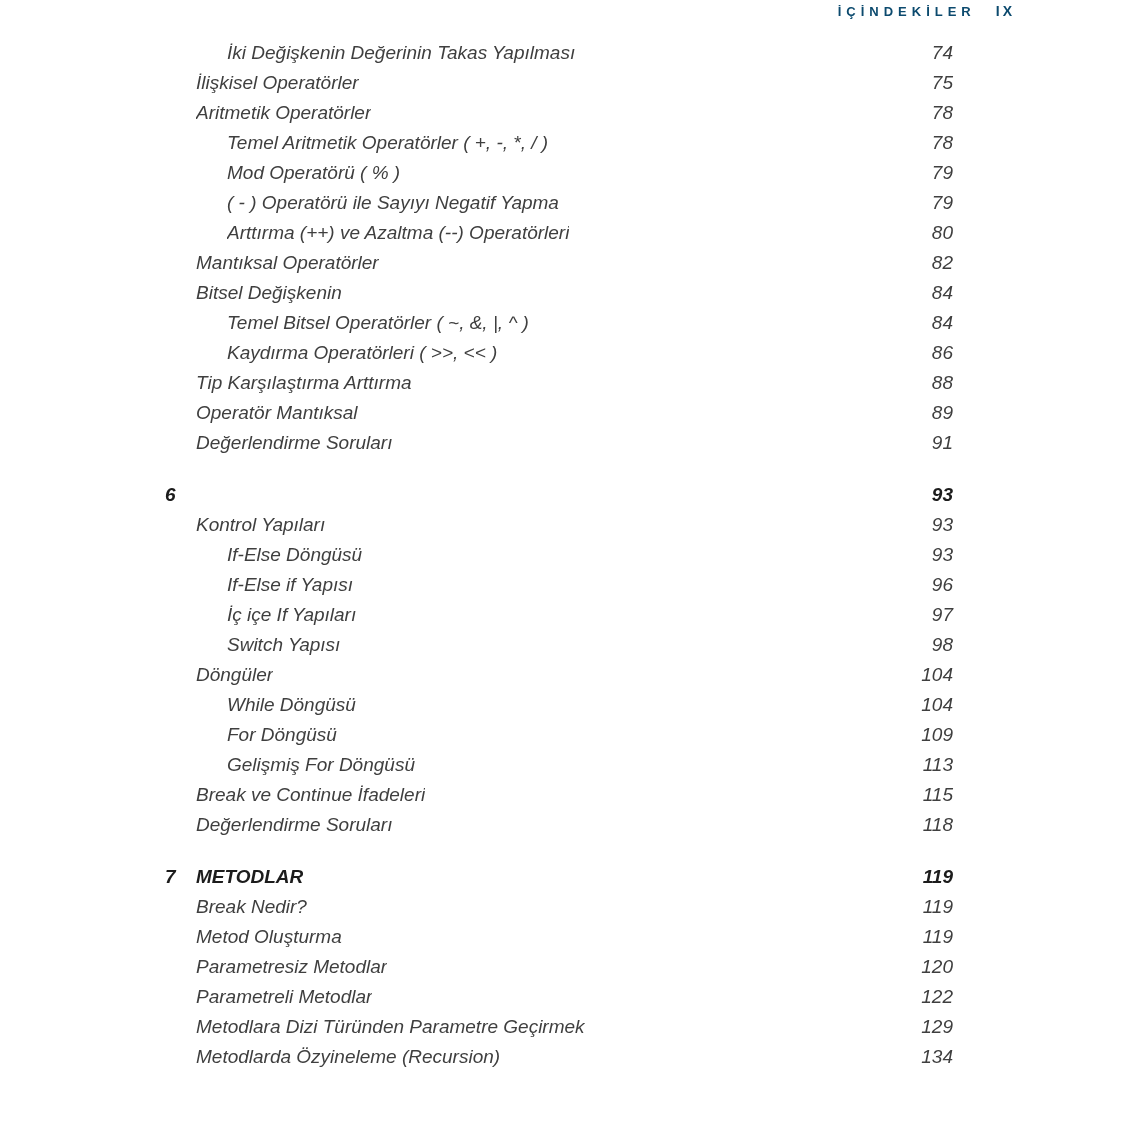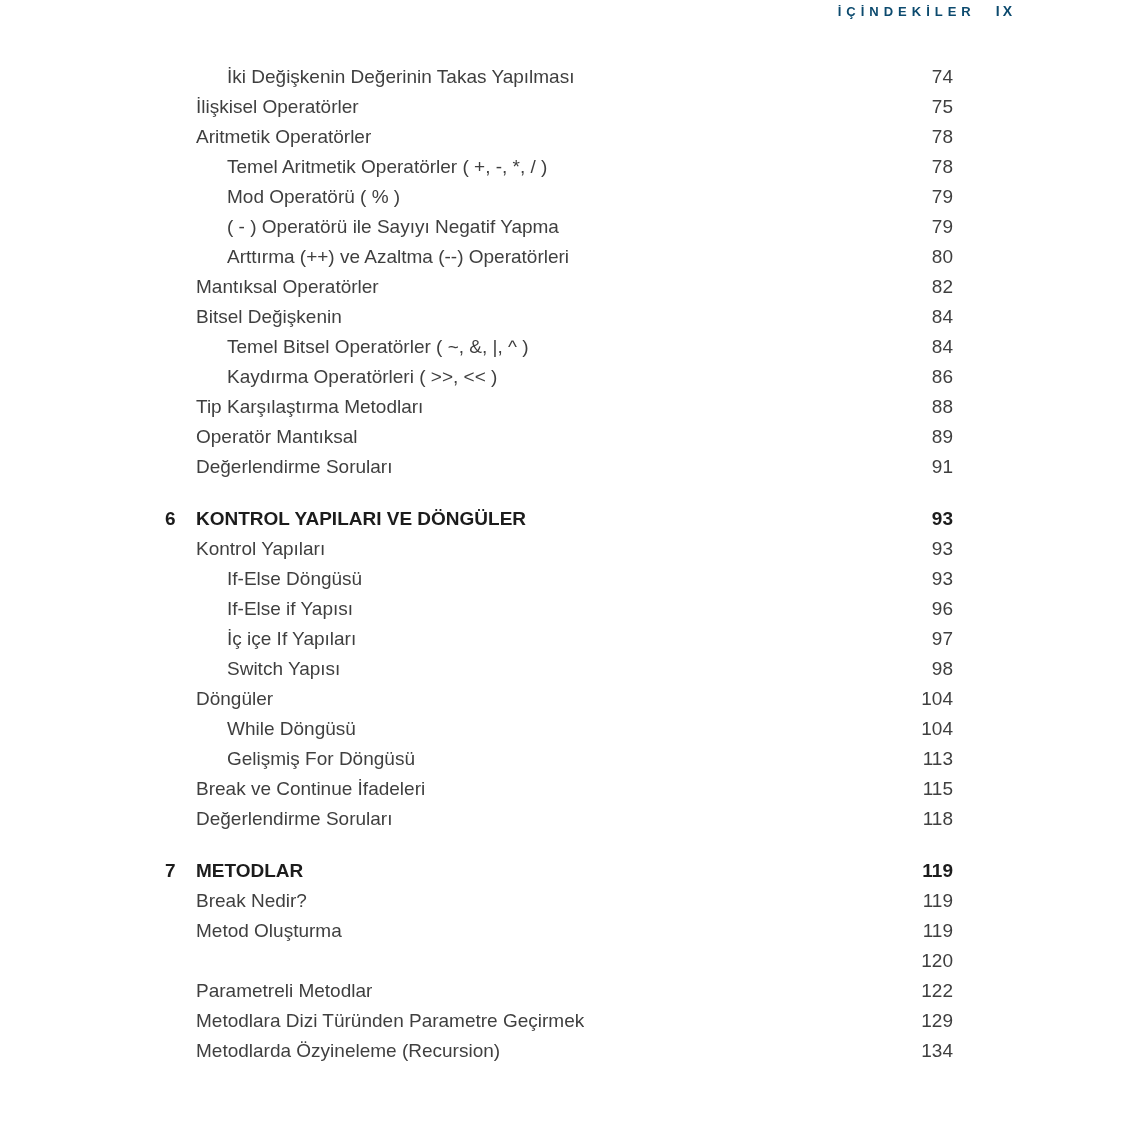--- a/index.html
+++ b/index.html
@@ -33,23 +33,24 @@
   .header-page {
     font-size: 14px;
     font-weight: bold;
     letter-spacing: 3px;
     margin-left: 20px;
     text-transform: uppercase;
   }
   
   .toc {
     position: absolute;
-    top: 62px;
+    top: 38px;
     left: 165px;
     width: 788px;
+    font-style: italic;
   }
   .row {
     display: flex;
     align-items: baseline;
     height: 30px;
     line-height: 30px;
     font-size: 19px;
     color: #3f3f3f;
     white-space: nowrap;
   }
@@ -119,34 +120,33 @@
       </div>
       <div class="row level2">
         <span class="label">Temel Bitsel Operatörler ( ~, &amp;, |, ^ )</span>
         <span class="pageno">84</span>
       </div>
       <div class="row level2">
         <span class="label">Kaydırma Operatörleri ( &gt;&gt;, &lt;&lt; )</span>
         <span class="pageno">86</span>
       </div>
       <div class="row level1">
-        <span class="label">Tip Karşılaştırma Metodları</span>
+        <span class="label">Tip Karşılaştırma Arttırma</span>
         <span class="pageno">88</span>
       </div>
       <div class="row level1">
         <span class="label">Operatör Mantıksal</span>
         <span class="pageno">89</span>
       </div>
       <div class="row level1">
         <span class="label">Değerlendirme Soruları</span>
         <span class="pageno">91</span>
       </div>
       <div class="row level0 chapter gap">
         <span class="num">6</span>
-        <span class="label">KONTROL YAPILARI VE DÖNGÜLER</span>
         <span class="pageno">93</span>
       </div>
       <div class="row level1">
         <span class="label">Kontrol Yapıları</span>
         <span class="pageno">93</span>
       </div>
       <div class="row level2">
         <span class="label">If-Else Döngüsü</span>
         <span class="pageno">93</span>
       </div>
@@ -162,20 +162,24 @@
         <span class="label">Switch Yapısı</span>
         <span class="pageno">98</span>
       </div>
       <div class="row level1">
         <span class="label">Döngüler</span>
         <span class="pageno">104</span>
       </div>
       <div class="row level2">
         <span class="label">While Döngüsü</span>
         <span class="pageno">104</span>
+      </div>
+      <div class="row level2">
+        <span class="label">For Döngüsü</span>
+        <span class="pageno">109</span>
       </div>
       <div class="row level2">
         <span class="label">Gelişmiş For Döngüsü</span>
         <span class="pageno">113</span>
       </div>
       <div class="row level1">
         <span class="label">Break ve Continue İfadeleri</span>
         <span class="pageno">115</span>
       </div>
       <div class="row level1">
@@ -189,20 +193,21 @@
       </div>
       <div class="row level1">
         <span class="label">Break Nedir?</span>
         <span class="pageno">119</span>
       </div>
       <div class="row level1">
         <span class="label">Metod Oluşturma</span>
         <span class="pageno">119</span>
       </div>
       <div class="row level1">
+        <span class="label">Parametresiz Metodlar</span>
         <span class="pageno">120</span>
       </div>
       <div class="row level1">
         <span class="label">Parametreli Metodlar</span>
         <span class="pageno">122</span>
       </div>
       <div class="row level1">
         <span class="label">Metodlara Dizi Türünden Parametre Geçirmek</span>
         <span class="pageno">129</span>
       </div>

